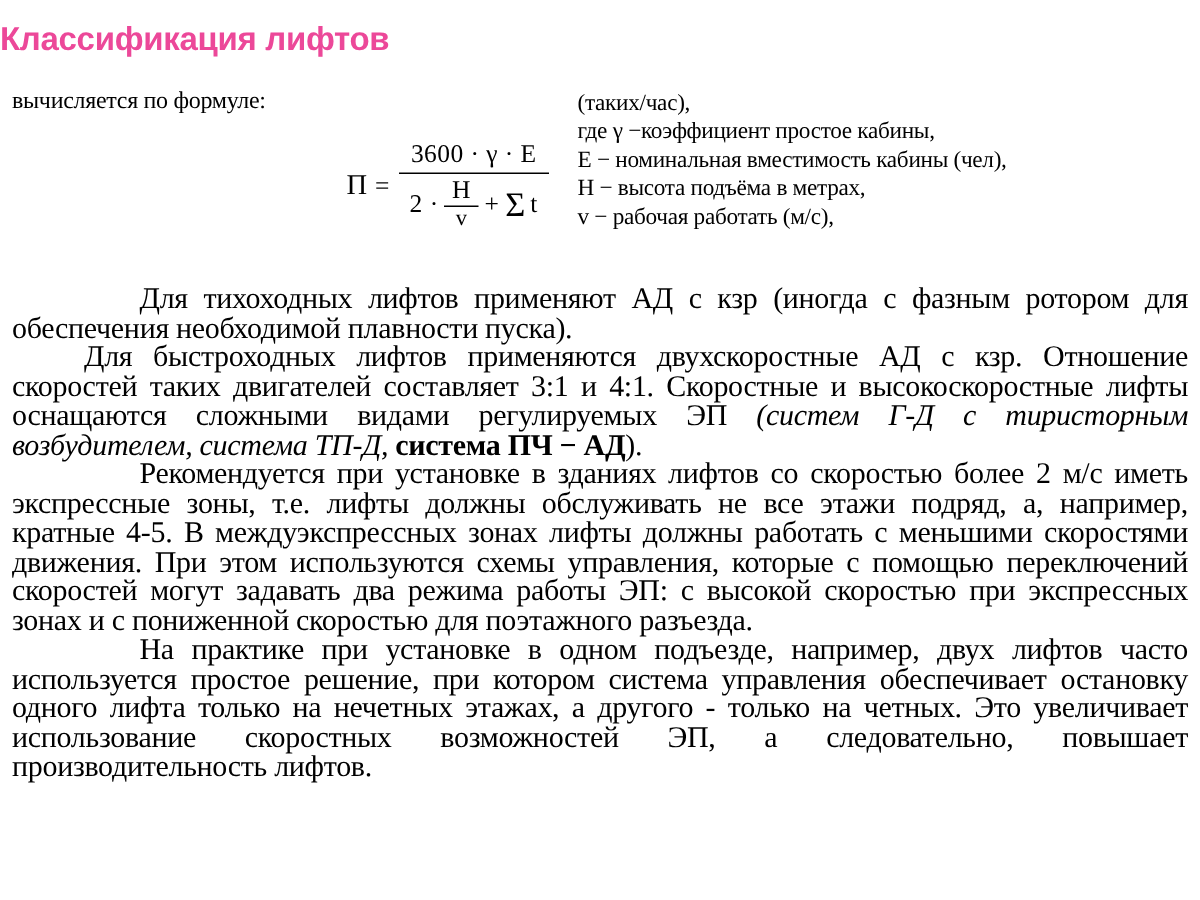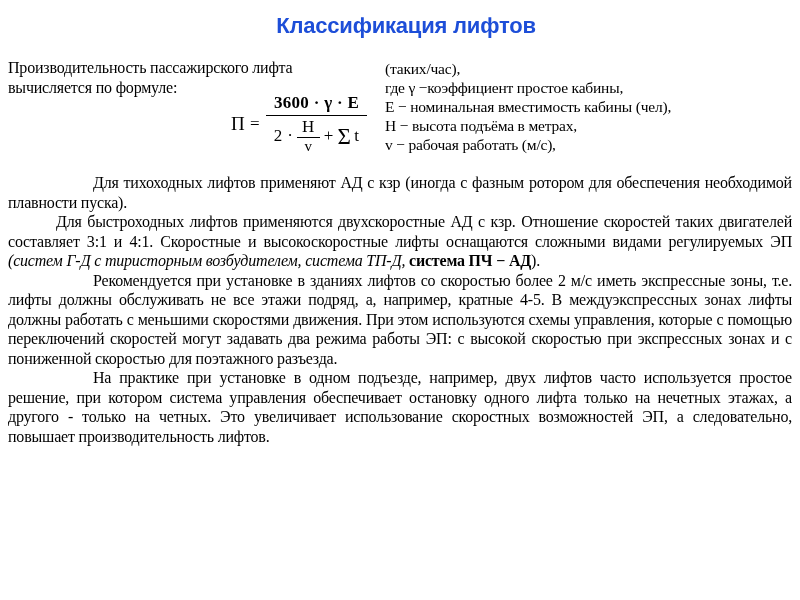--- a/index.html
+++ b/index.html
@@ -9,27 +9,26 @@
   .slide {
     position: absolute; inset: 0;
     width: 800px; height: 600px;
     background: #ffffff;
     color: #000000;
     font-family: "Liberation Serif", serif;
   }
 
   .title {
     position: absolute;
-    top: 13px; left: 12px; right: 0;
-    text-align: center;
+    top: 13px; left: 0; right: 0;
     font-family: "Liberation Sans", sans-serif;
     font-weight: bold;
     font-size: 22px;
     letter-spacing: -0.2px;
-    color: #1d4ed8;
+    color: #ec4899;
   }
 
   .intro-left {
     position: absolute;
     left: 8px; top: 58px;
     width: 330px;
     font-size: 16px;
     line-height: 19.5px;
     letter-spacing: -0.2px;
   }
@@ -51,60 +50,58 @@
     font-size: 17px;
     letter-spacing: 0.3px;
   }
   .formula .lhs { font-size: 19px; margin-right: 5px; }
   .formula .eq  { margin-right: 6px; }
   .frac { display: inline-flex; flex-direction: column; align-items: center; }
   .frac .fnum {
     padding: 0 8px 2px;
     border-bottom: 1.5px solid #000;
     white-space: nowrap;
-    font-weight: bold;
   }
   .frac .fden {
     padding-top: 2px;
     display: flex;
     align-items: center;
     white-space: nowrap;
   }
   .inner-frac {
     display: inline-flex; flex-direction: column; align-items: center;
     margin: 0 4px;
   }
   .inner-frac .fnum2 { padding: 0 5px 1px; border-bottom: 1.5px solid #000; line-height: 1.05; }
   .inner-frac .fden2 { padding-top: 1px; line-height: 1.05; font-size: 15px; }
   .sigma { font-size: 23px; line-height: 1; margin: 0 3px 0 4px; }
 
   .paragraphs {
     position: absolute;
-    left: 8px; top: 173px;
+    left: 8px; top: 190px;
     width: 784px;
-    font-size: 16px;
+    font-size: 20px;
     line-height: 19.5px;
     letter-spacing: -0.2px;
     text-align: justify;
   }
   .paragraphs p { text-indent: 85px; }
   .paragraphs p.p2 { text-indent: 48px; }
   .paragraphs p.p3 { }
   .it { font-style: italic; }
   .bd { font-weight: bold; }
 </style>
 </head>
 <body>
 
 <div class="slide">
 
   <div class="title">Классификация лифтов</div>
 
   <div class="intro-left">
-    <div>Производительность пассажирского лифта</div>
     <div>вычисляется по формуле:</div>
   </div>
 
   <div class="formula">
     <span class="lhs">П</span>
     <span class="eq">=</span>
     <span class="frac">
       <span class="fnum">3600 · γ · E</span>
       <span class="fden">
         <span>2 ·</span>

